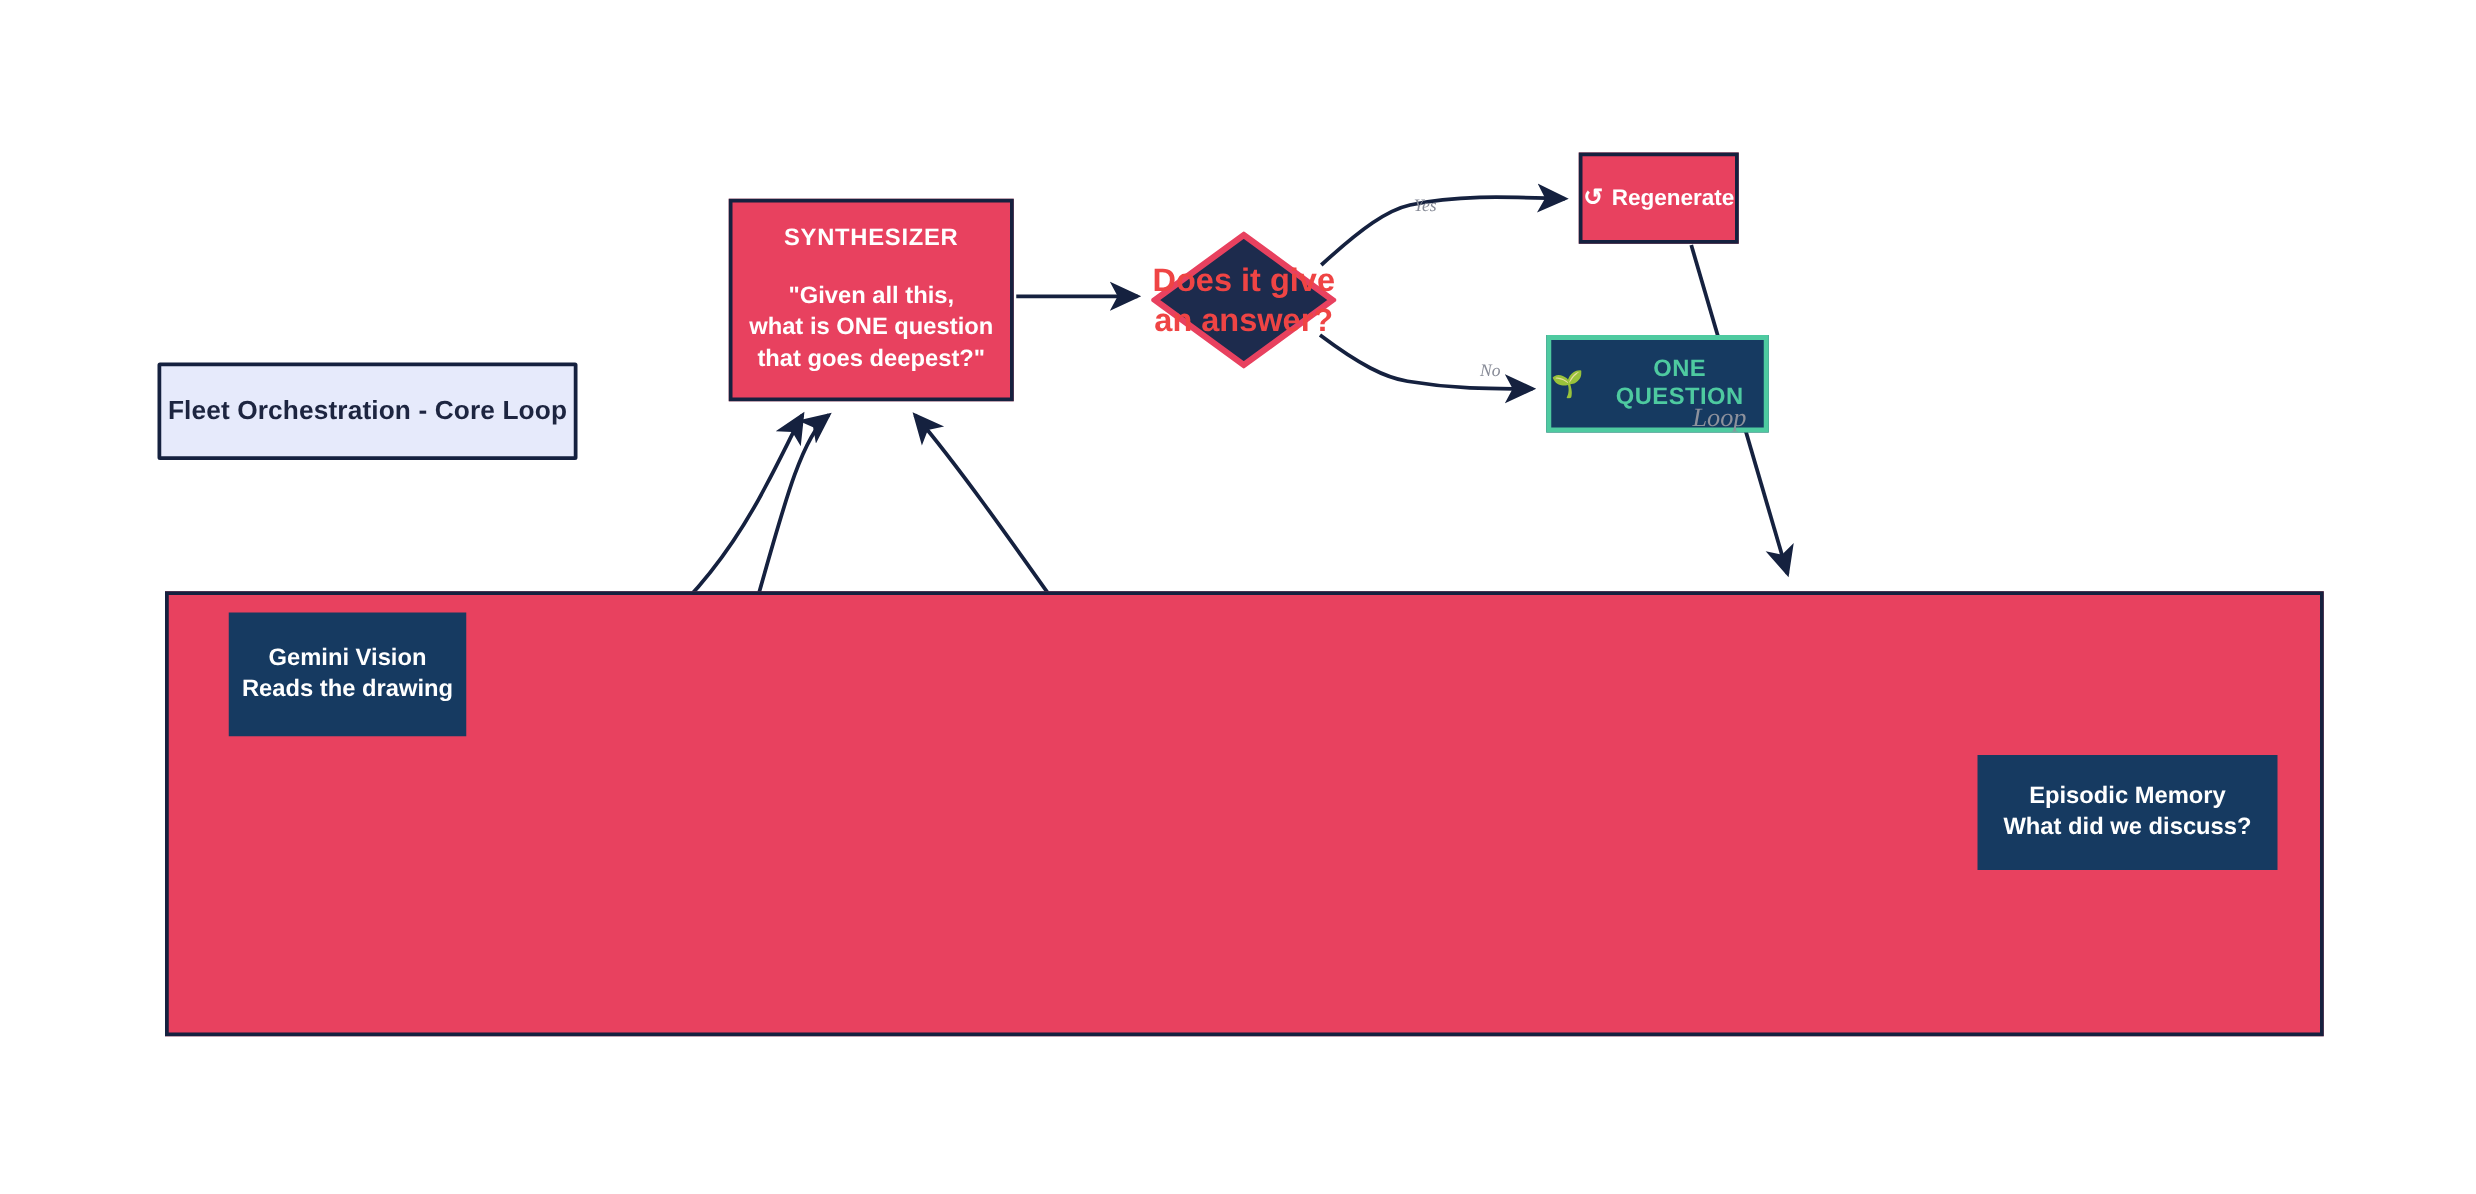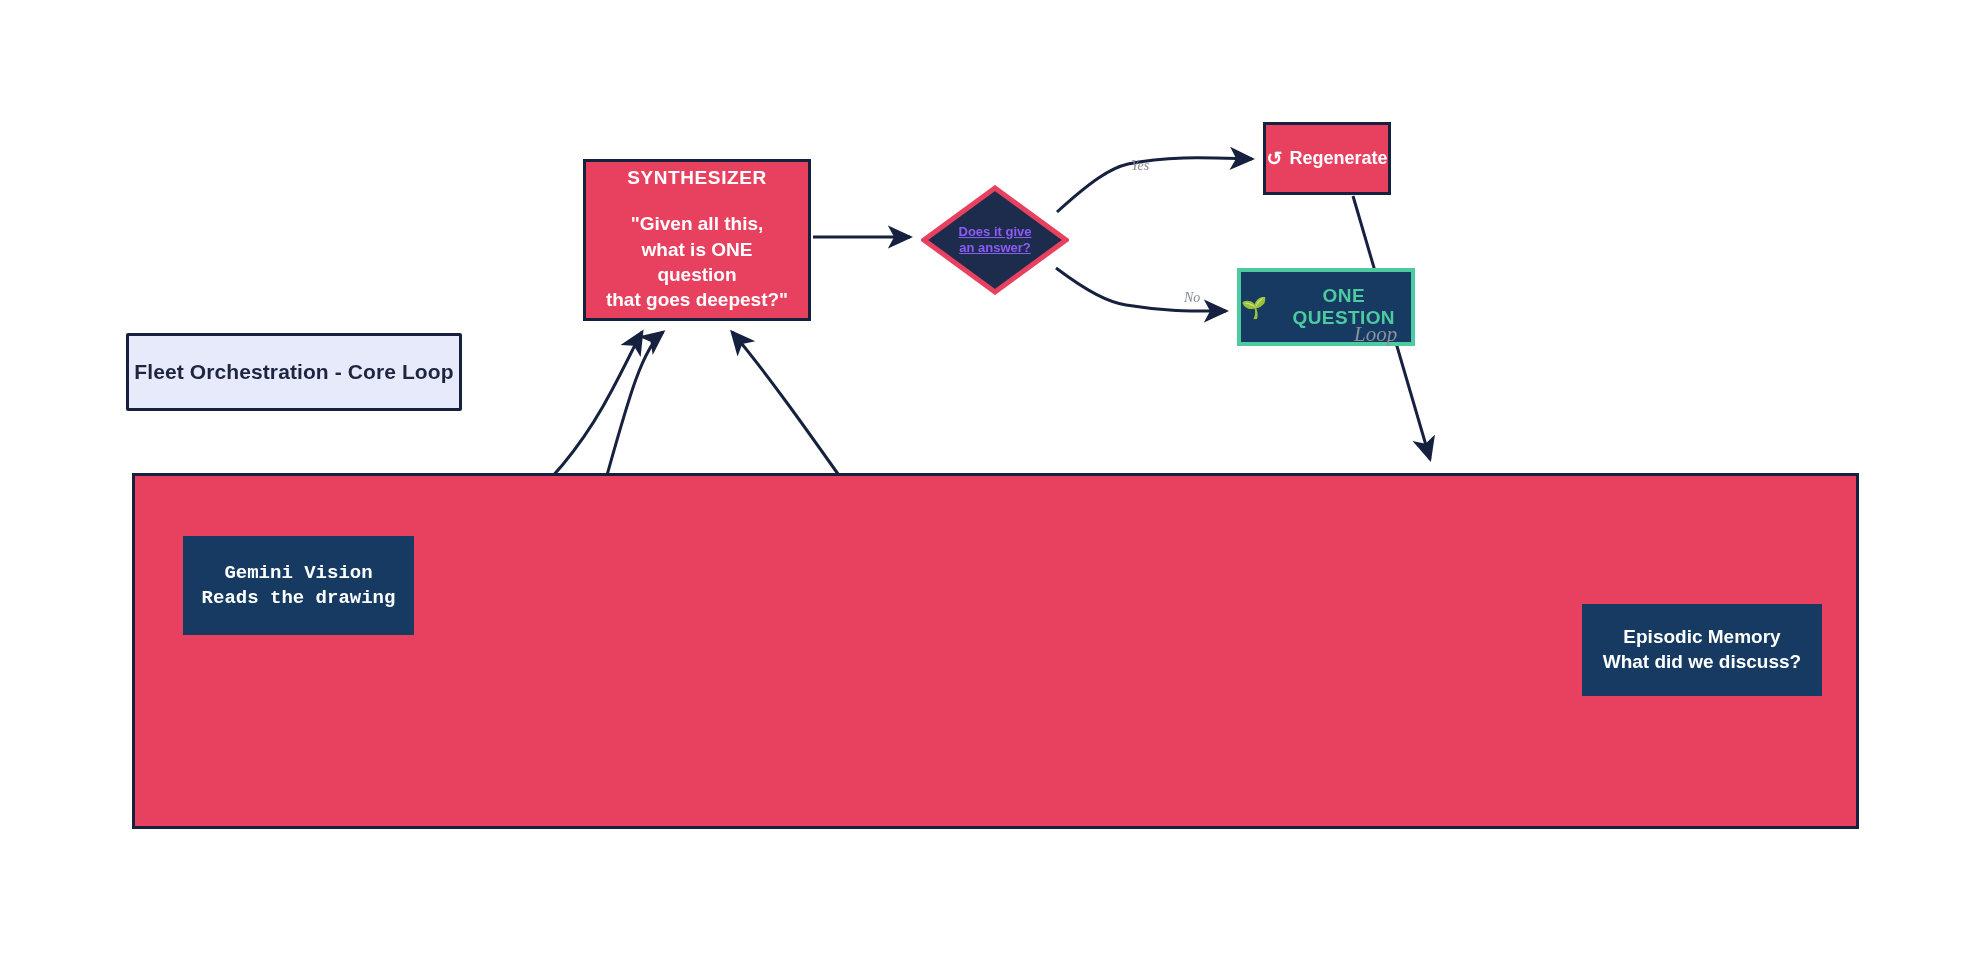--- a/index.html
+++ b/index.html
@@ -41,33 +41,32 @@
     top: 290px;
     width: 336px;
     height: 78px;
     background: #e6eafb;
     border: 3px solid #15213f;
     border-radius: 2px;
     color: #1d2540;
     font-size: 21px;
     font-weight: bold;
     letter-spacing: .1px;
-    margin-top: 43px;
   }
 
   
   #synthesizer {
     left: 583px;
     top: 159px;
     width: 228px;
     height: 162px;
     background: #e8415f;
     border: 3px solid #15213f;
     color: #ffffff;
-    padding: 10px 18px;
+    padding: 10px 6px;
   }
   #synthesizer .syn-title {
     font-size: 19px;
     font-weight: bold;
     letter-spacing: .6px;
     margin-bottom: 22px;
   }
   #synthesizer .syn-quote {
     font-size: 19px;
     font-weight: bold;
@@ -83,27 +82,26 @@
     height: 110px;
   }
   #decision-wrap .diamond-shape {
     position: absolute;
     left: 0; top: 0;
     width: 100%;
     height: 100%;
   }
   #decision-wrap .diamond-label {
     position: relative;
-    color: #8b5cf6;
-    font-size: 13px;
+    color: #ef4444;
+    font-size: 26px;
     font-weight: bold;
     line-height: 1.25;
     white-space: pre-line;
     z-index: 2;
-    text-decoration: underline;
   }
 
   
   #regenerate {
     left: 1263px;
     top: 122px;
     width: 128px;
     height: 73px;
     background: #e8415f;
     border: 3px solid #15213f;
@@ -153,24 +151,23 @@
     background: #163a61;
     color: #ffffff;
     font-size: 19px;
     font-weight: bold;
     line-height: 1.3;
     white-space: pre-line;
     border: 0;
   }
   #gemini-vision {
     left: 183px;
-    top: 536px;
-    width: 231px;
+    top: 490px;
+    width: 190px;
     height: 99px;
-    font-family: Liberation Mono, monospace;
   }
   #wisdom-db {
     left: 172px;
     top: 697px;
     width: 244px;
     height: 99px;
   }
   #episodic-memory {
     left: 1582px;
     top: 604px;

